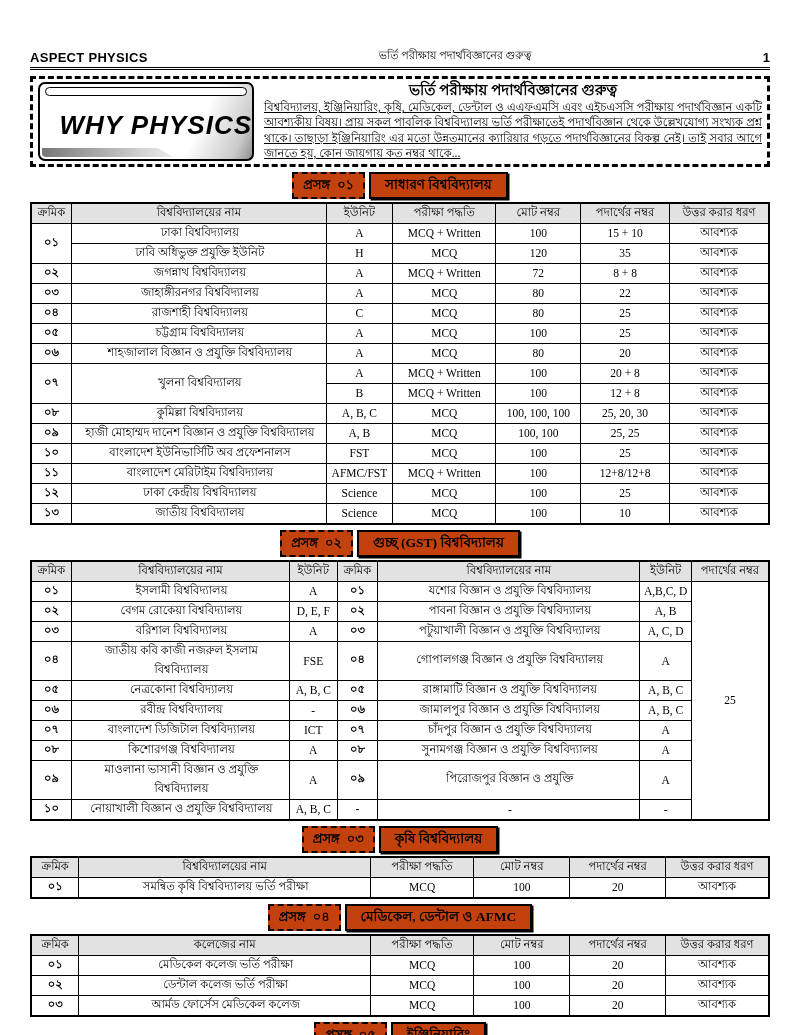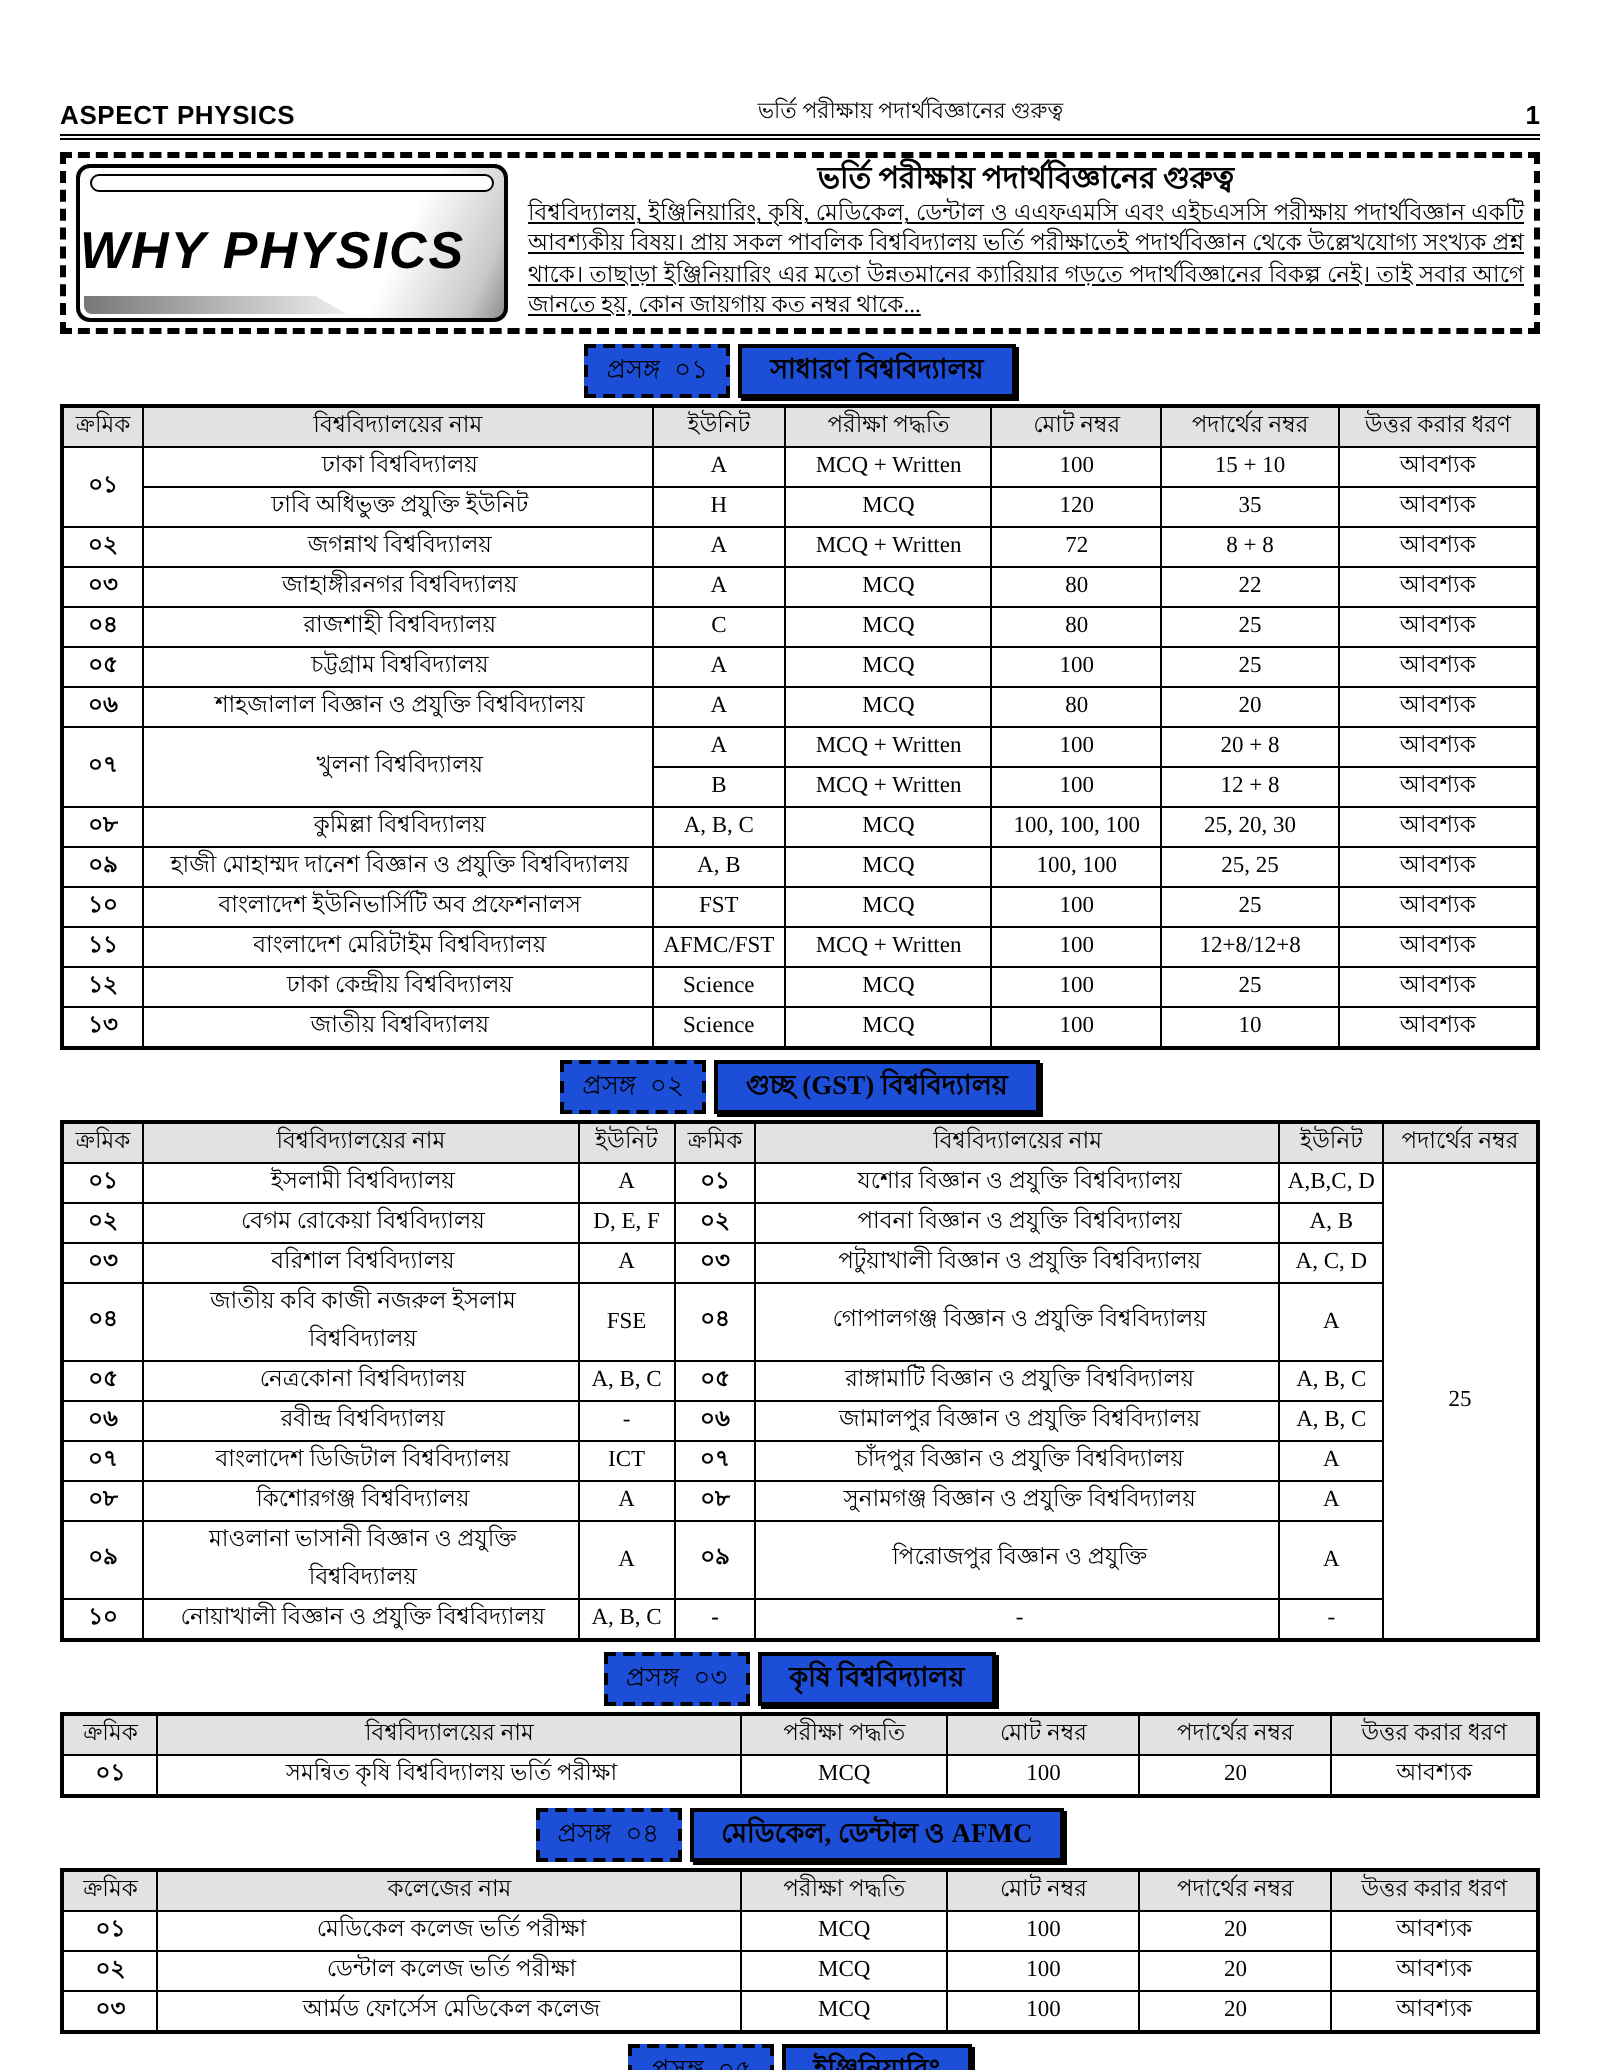--- a/index.html
+++ b/index.html
@@ -13,37 +13,37 @@
   .topbar{display:flex;justify-content:space-between;align-items:flex-end;
     border-bottom:3px double #000;padding-bottom:2px;text-align:center;}
   .topbar .tb-left{font-family:"Liberation Sans",sans-serif;font-weight:bold;font-size:13px;letter-spacing:.3px;}
   .topbar .tb-center{font-size:11px;transform:translateY(1px);}
   .topbar .tb-right{font-family:"Liberation Sans",sans-serif;font-weight:bold;font-size:13px;}
 
   
   .intro{margin-top:6px;border:3px dashed #000;padding:3px 5px;display:flex;gap:10px;}
   .banner{flex:0 0 212px;border:2px solid #000;border-radius:7px;position:relative;
     background:linear-gradient(115deg,#fff 72%,#c9c9c9 92%,#8d8d8d 100%);
-    display:flex;align-items:center;justify-content:flex-start;min-height:58px;}
+    display:flex;align-items:center;justify-content:flex-end;min-height:58px;}
   .banner-top{position:absolute;top:3px;left:5px;right:5px;height:7px;
     border:1.5px solid #000;border-radius:5px;background:#fff;}
   .banner-text{font-family:"Liberation Sans",sans-serif;font-weight:bold;font-style:italic;
     font-size:26px;letter-spacing:1px;margin-top:8px;white-space:nowrap;}
   .banner::after{content:"";position:absolute;left:2px;bottom:2px;width:62%;height:9px;
     background:linear-gradient(90deg,#777,#eee);clip-path:polygon(0 0,88% 0,100% 100%,0 100%);border-radius:0 0 0 4px;}
   .intro-right{flex:1;min-width:0;}
   .intro-title{text-align:center;font-weight:bold;font-size:15px;line-height:1.15;}
   .intro-body{font-size:11.5px;text-align:justify;line-height:1.32;margin-top:1px;text-decoration:underline;}
 
   
   .badge{display:flex;justify-content:center;align-items:stretch;margin:5px 0 3px;}
-  .badge-tag{border:2px dashed #000;padding:0 9px;font-weight:normal;font-size:13px;
-    background:#1d4ed8;display:flex;align-items:center;gap:7px;}
+  .badge-tag{border:2px dashed #000;padding:0 9px;font-weight:bold;font-size:13px;
+    background:#c2410c;display:flex;align-items:center;gap:7px;}
   .badge-title{border:2px solid #000;box-shadow:1.5px 1.5px 0 #000;padding:0 14px;
-    font-weight:bold;font-size:13.5px;margin-left:4px;display:flex;align-items:center;background:#1d4ed8;}
+    font-weight:bold;font-size:13.5px;margin-left:4px;display:flex;align-items:center;background:#c2410c;}
 
   
   table{width:100%;border-collapse:collapse;border:2px solid #000;table-layout:fixed;}
   th,td{border:1px solid #000;font-size:11.5px;padding:0 3px;height:15px;
     text-align:center;vertical-align:middle;overflow:hidden;}
   th{background:var(--header-bg,#e2e2e2);font-weight:normal;}
   td.ta-l{text-align:center;padding-left:5px;}
   td.b{font-weight:bold;}
 </style>
 </head>

